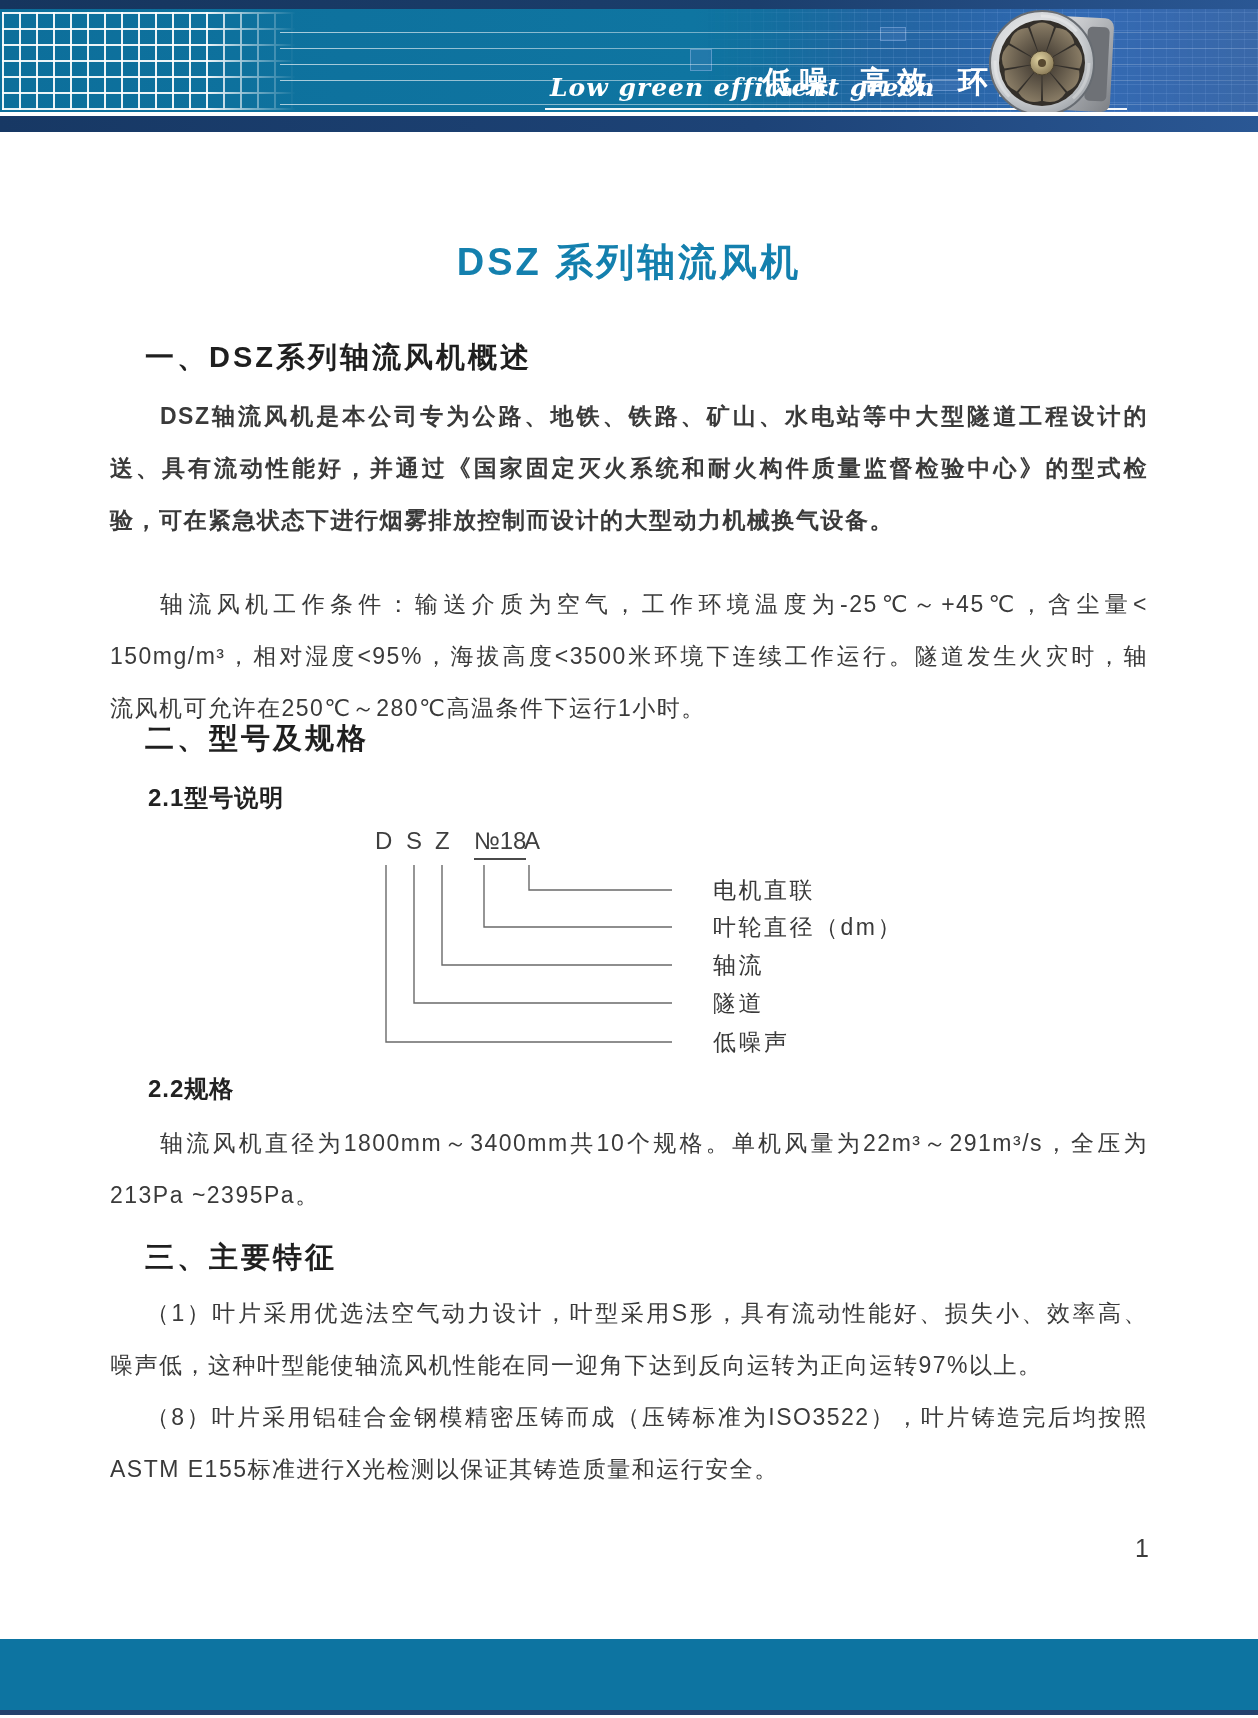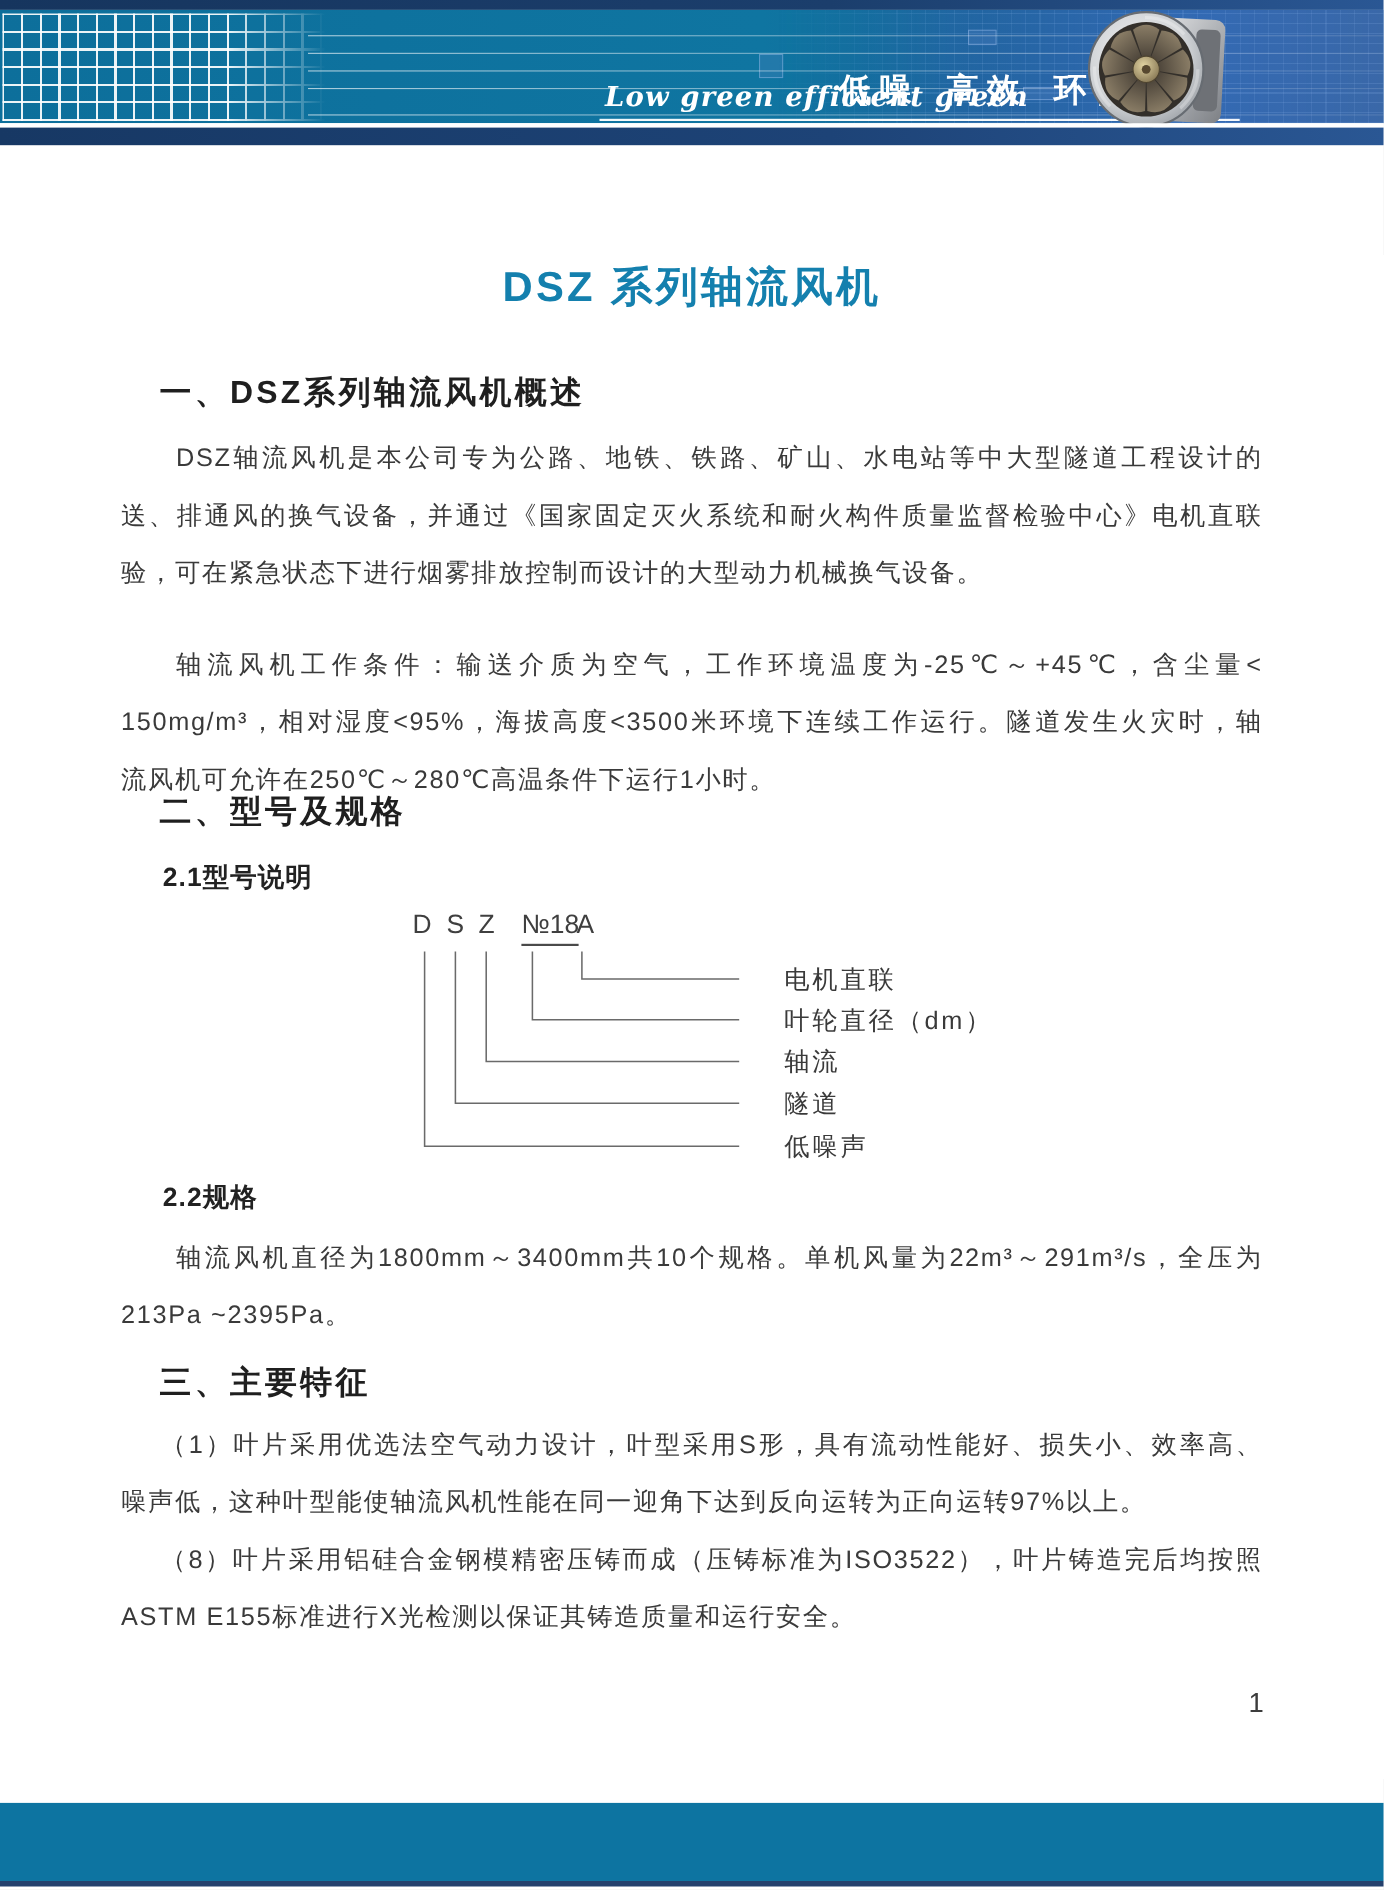--- a/index.html
+++ b/index.html
@@ -135,23 +135,23 @@
     <div class="hdr-white"></div>
     <div class="hdr-navy"></div>
   </header>
 
   <main>
 
     <div class="title">DSZ 系列轴流风机</div>
 
     <div class="h-sec" style="top:339px;">一、DSZ系列轴流风机概述</div>
 
-    <div class="para" style="top:390px;">
+    <div class="para" style="top:390px;font-weight:bold;">
       <div class="ln j ind">DSZ轴流风机是本公司专为公路、地铁、铁路、矿山、水电站等中大型隧道工程设计的</div>
-      <div class="ln j">送、排通风的换气设备，并通过《国家固定灭火系统和耐火构件质量监督检验中心》电机直联</div>
+      <div class="ln j">送、具有流动性能好，并通过《国家固定灭火系统和耐火构件质量监督检验中心》的型式检</div>
       <div class="ln">验，可在紧急状态下进行烟雾排放控制而设计的大型动力机械换气设备。</div>
     </div>
 
     <div class="para" style="top:578px;">
       <div class="ln j ind">轴流风机工作条件：输送介质为空气，工作环境温度为-25℃～+45℃，含尘量&lt;</div>
       <div class="ln j">150mg/m³，相对湿度&lt;95%，海拔高度&lt;3500米环境下连续工作运行。隧道发生火灾时，轴</div>
       <div class="ln">流风机可允许在250℃～280℃高温条件下运行1小时。</div>
     </div>
 
     <div class="h-sec" style="top:720px;">二、型号及规格</div>

